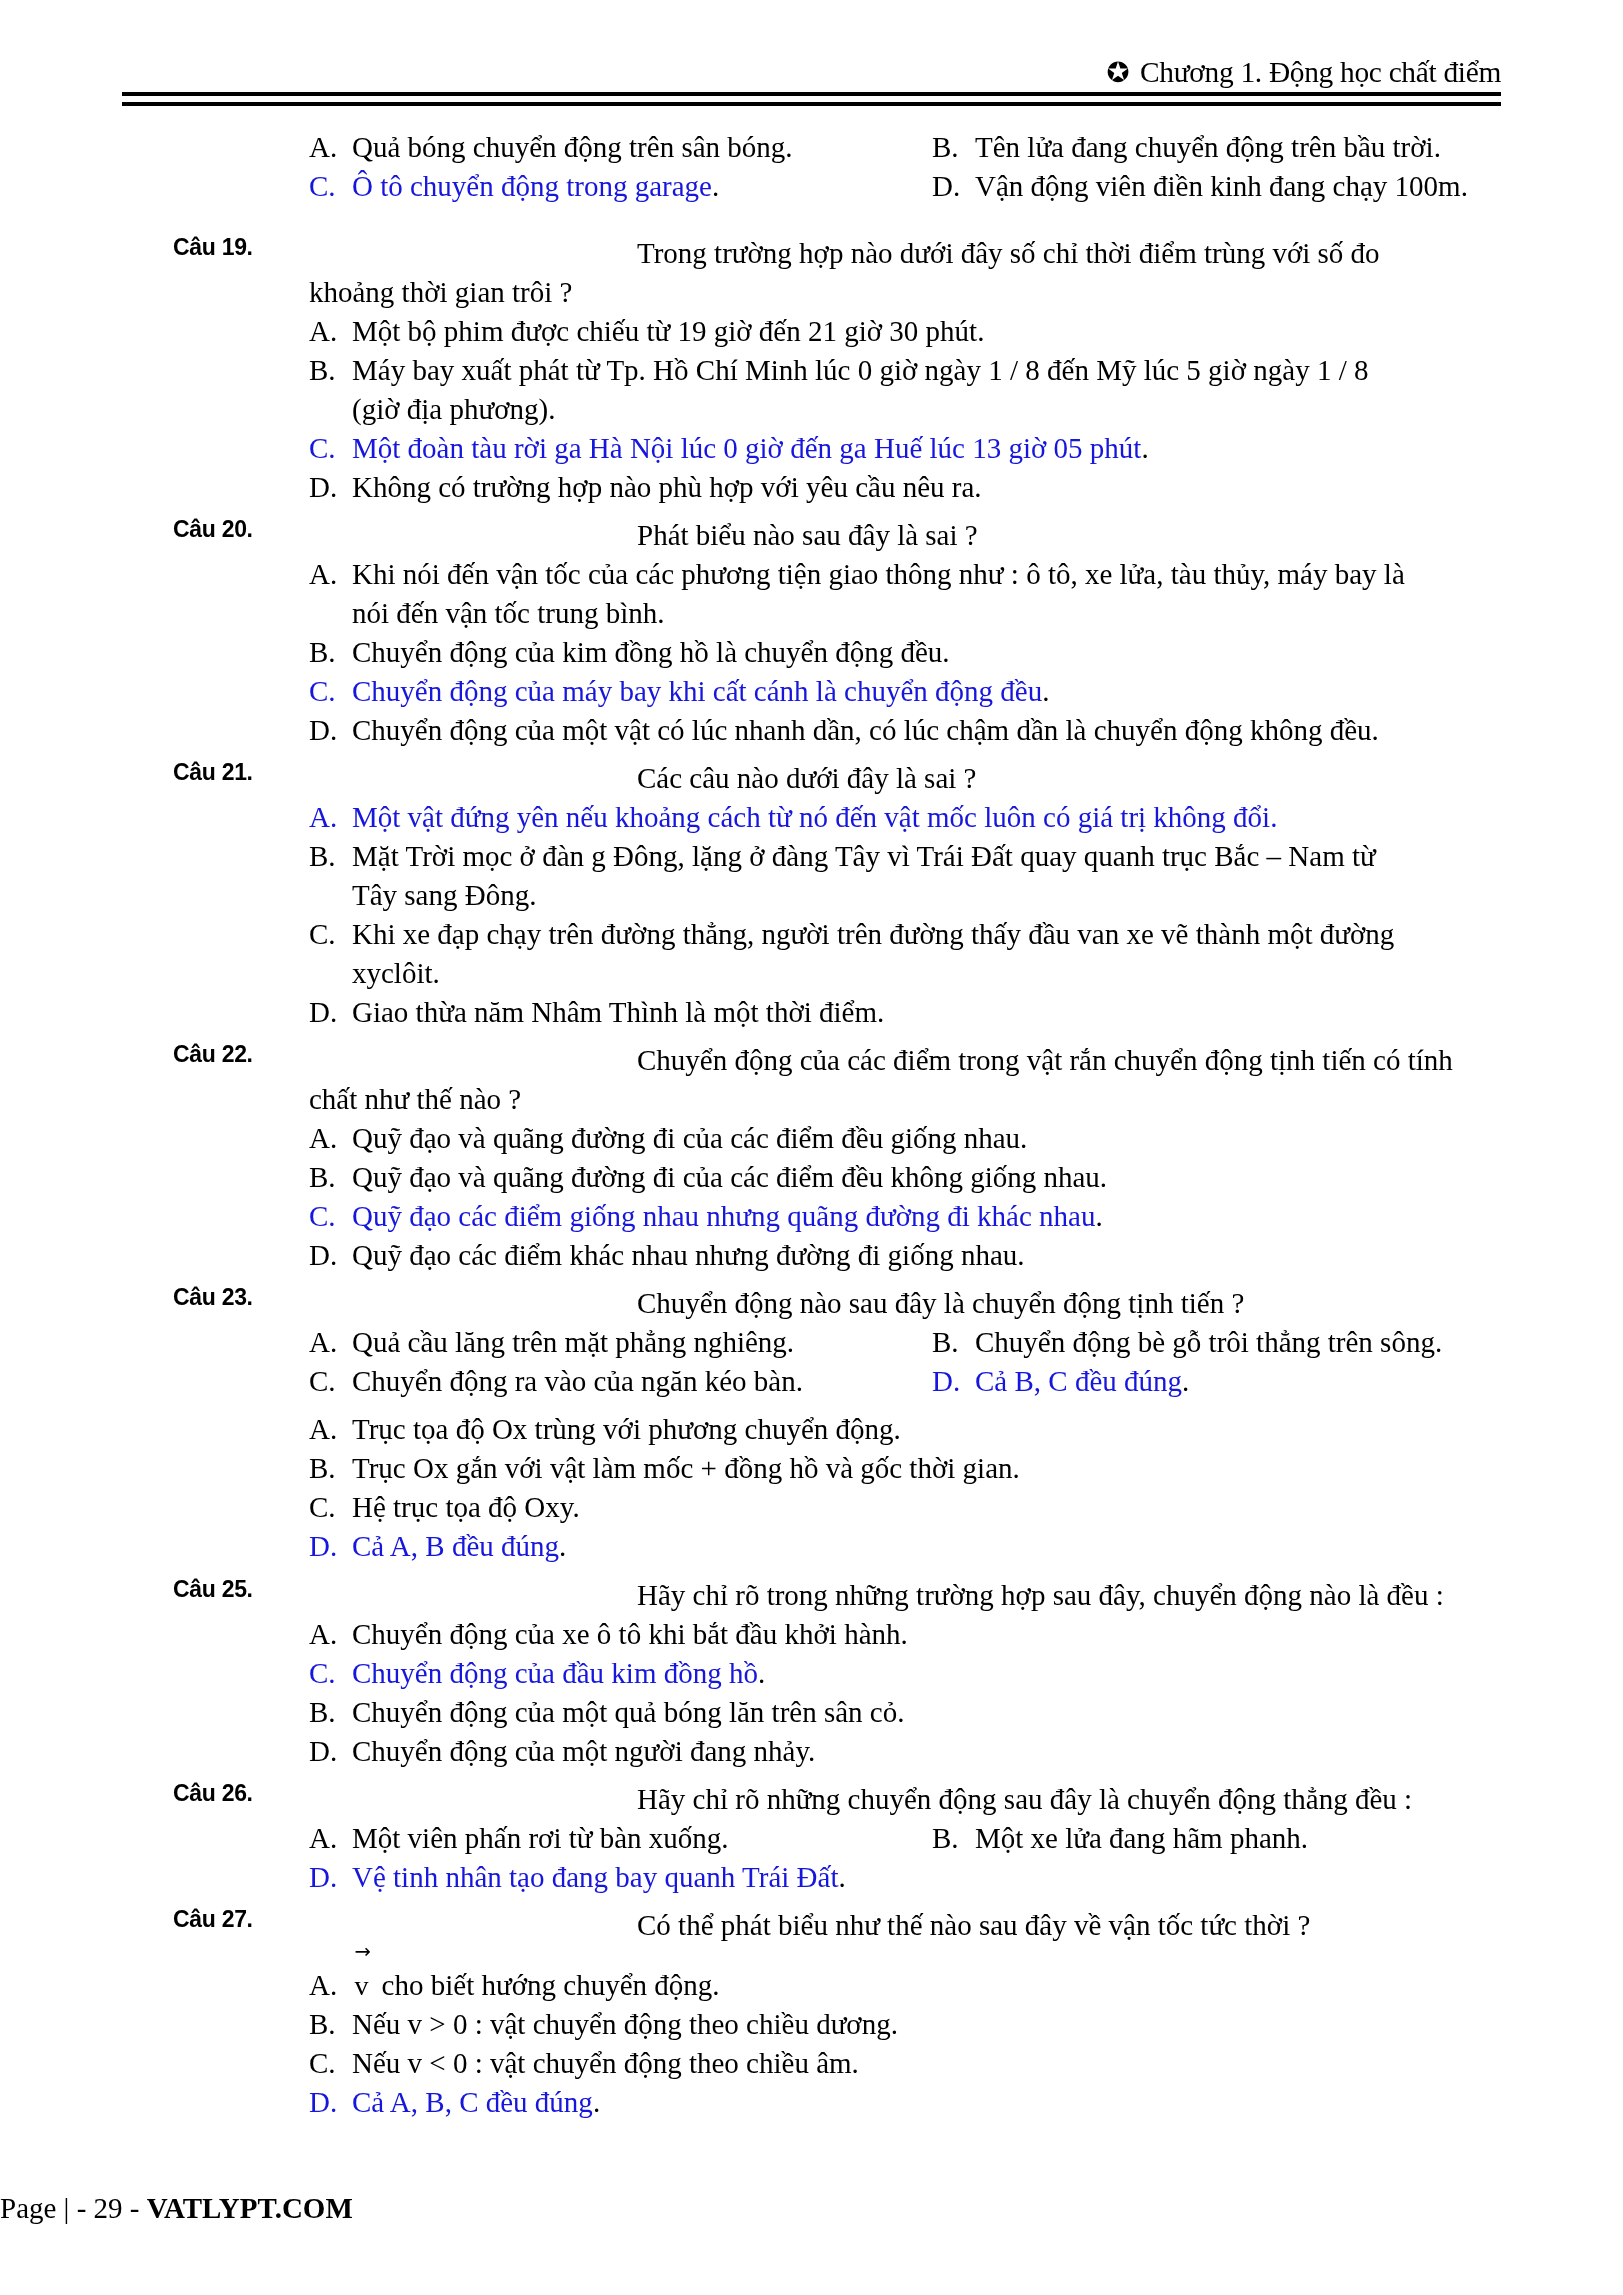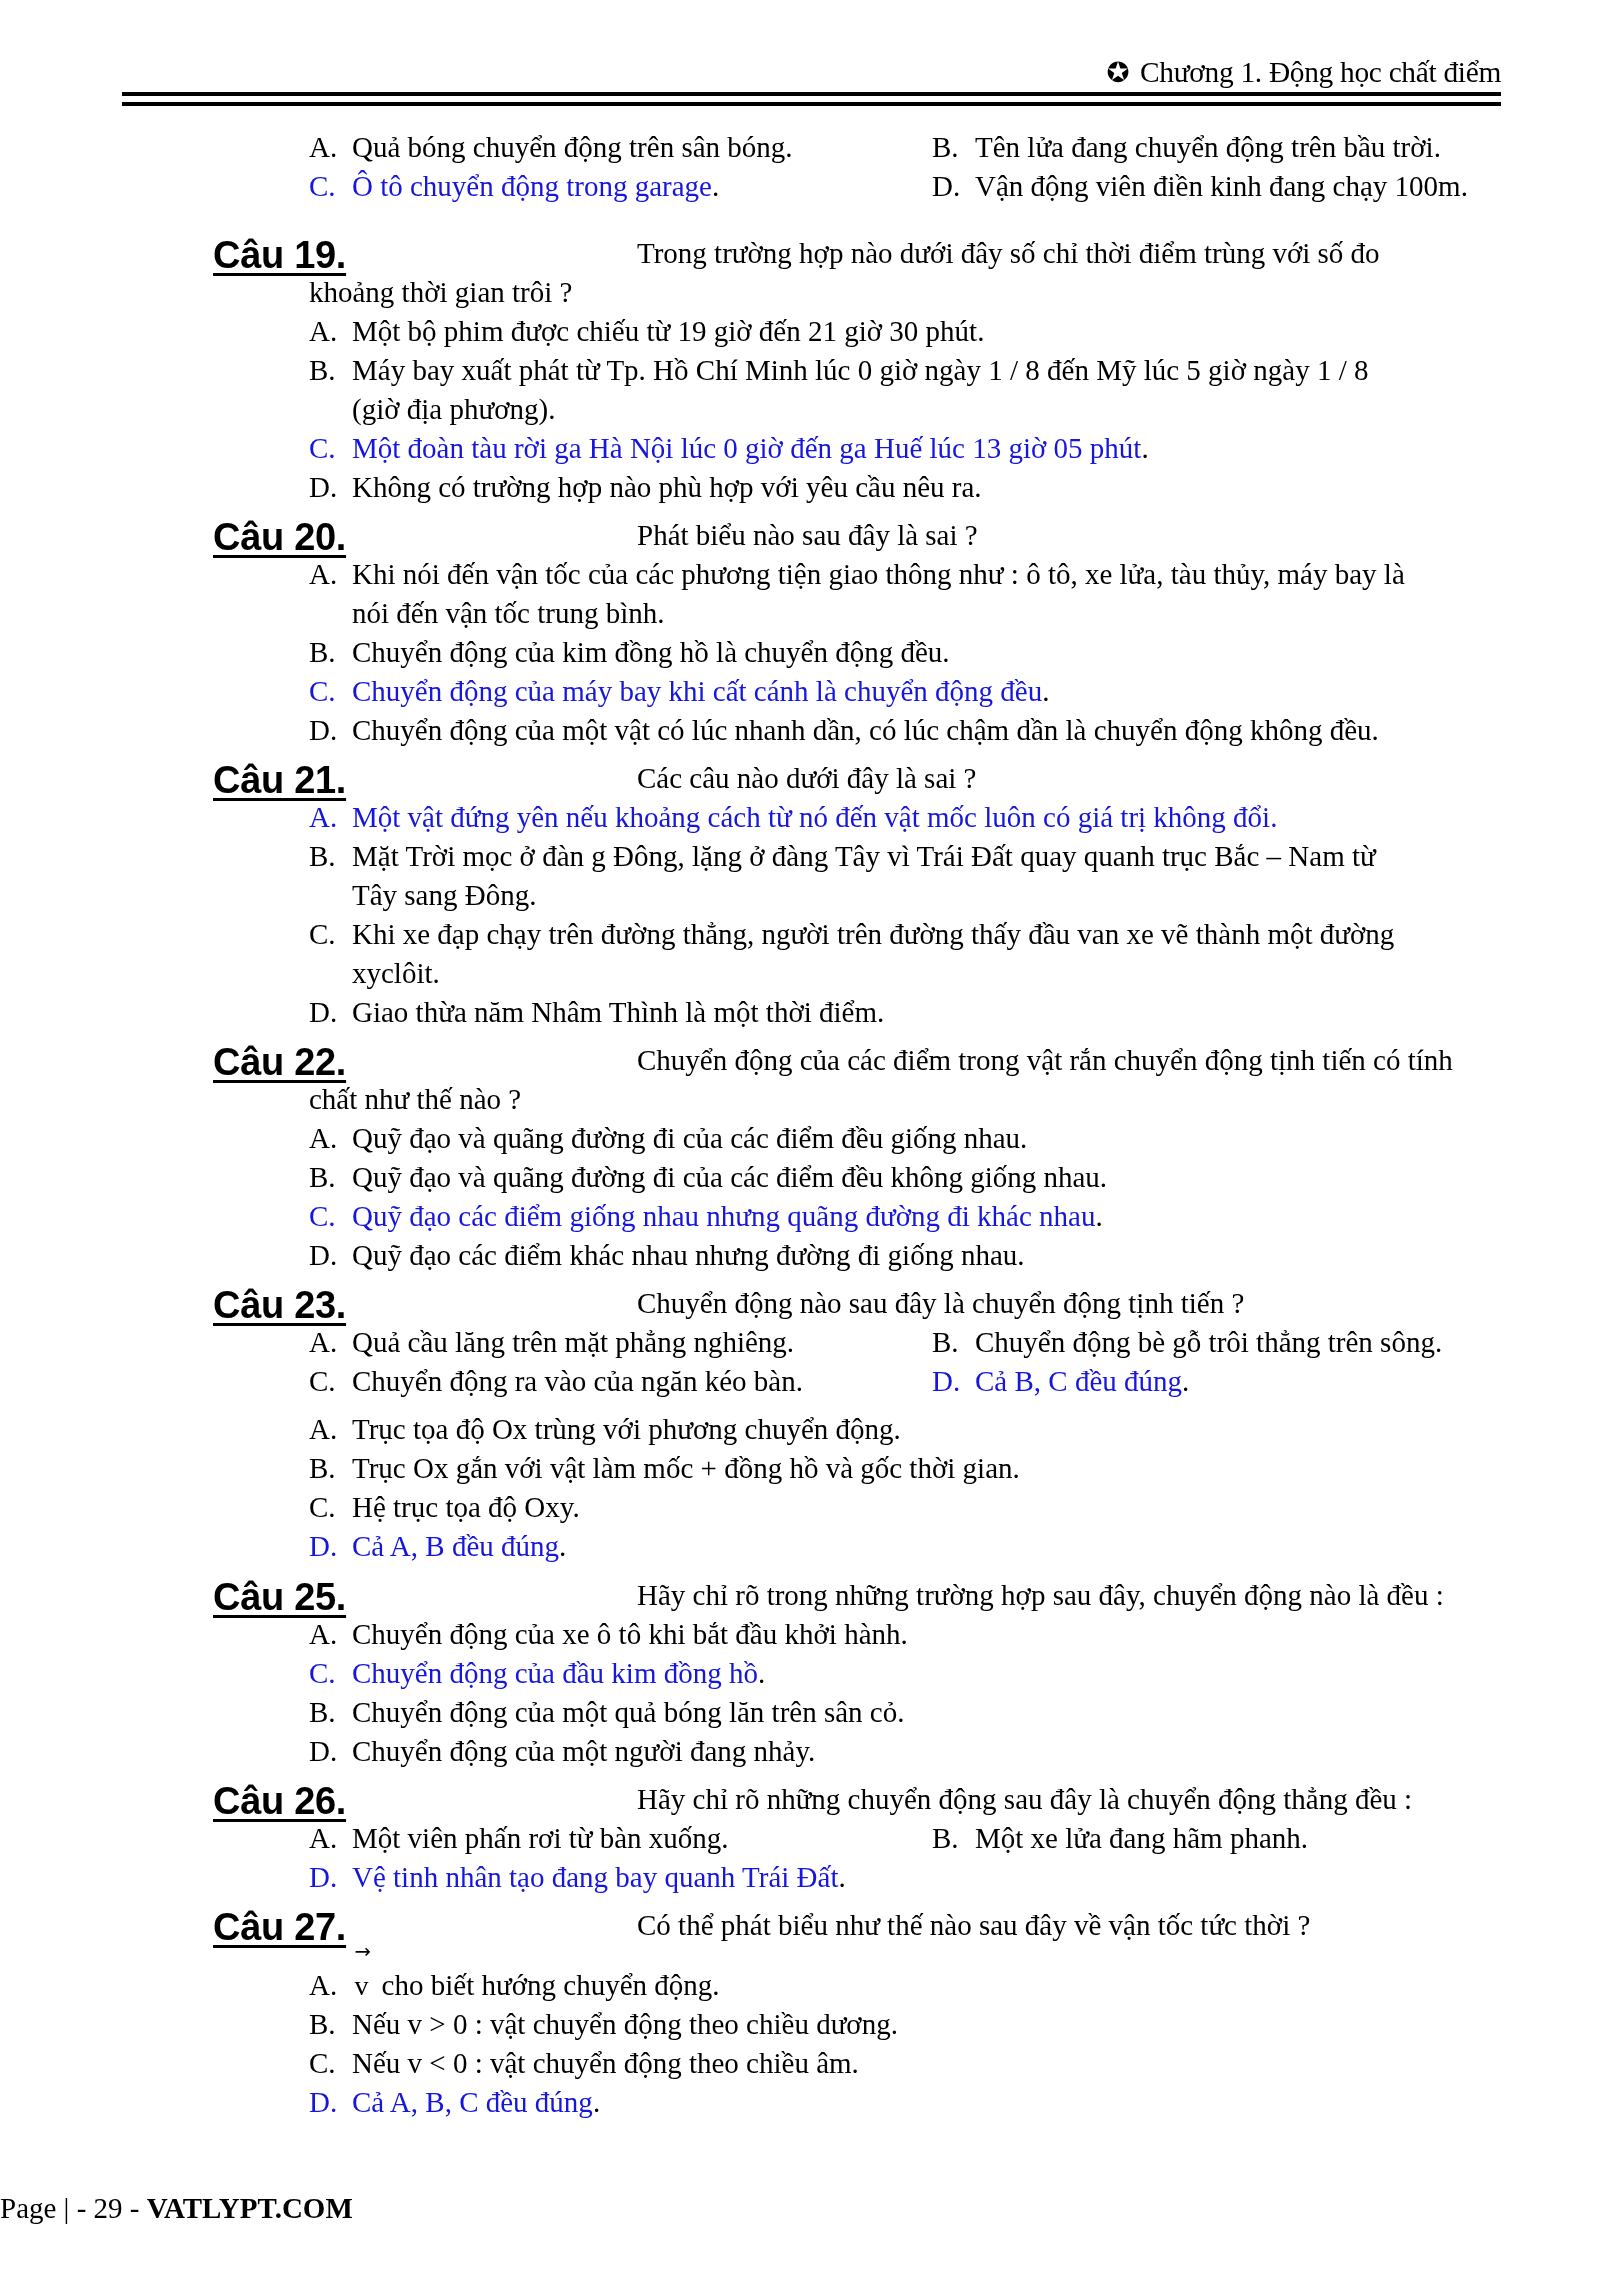--- a/index.html
+++ b/index.html
@@ -15,23 +15,23 @@
   .hdr-title{font-size:29.4px;letter-spacing:-0.3px;}
   .rule{position:absolute;top:92px;left:122px;right:122px;height:5.9px;
         border-top:4.6px solid #000;border-bottom:4.6px solid #000;}
   
   .content{position:absolute;top:128px;left:16px;width:100%;}
   .content > .q + .q{margin-top:9.2px;}
   .content > .q:nth-child(2){margin-top:27.5px;}
   .qhead{position:relative;padding-left:293px;}
   .qlabel{
     position:absolute;left:157px;top:0;
-    font-family:"Liberation Sans",sans-serif;font-weight:700;font-size:38px;
+    font-family:"Liberation Sans",sans-serif;font-weight:700;font-size:23px;
     letter-spacing:-0.3px;
-    text-decoration:underline;text-decoration-thickness:2.6px;text-underline-offset:5.2px;margin-left:40px;
+    text-decoration-thickness:2.6px;text-underline-offset:5.2px;
   }
   .qline{line-height:39px;white-space:nowrap;}
   .qline.first{padding-left:328px;}
   .opts{padding-left:293px;}
   .optrow{display:flex;padding-left:293px;}
   .optrow .cell1{width:623px;flex:none;}
   .optrow .cell2{flex:1;}
   .optline{line-height:39px;white-space:nowrap;}
   .optline .letter{display:inline-block;min-width:43px;}
   .optwrap{padding-left:43px;line-height:39px;white-space:nowrap;}

